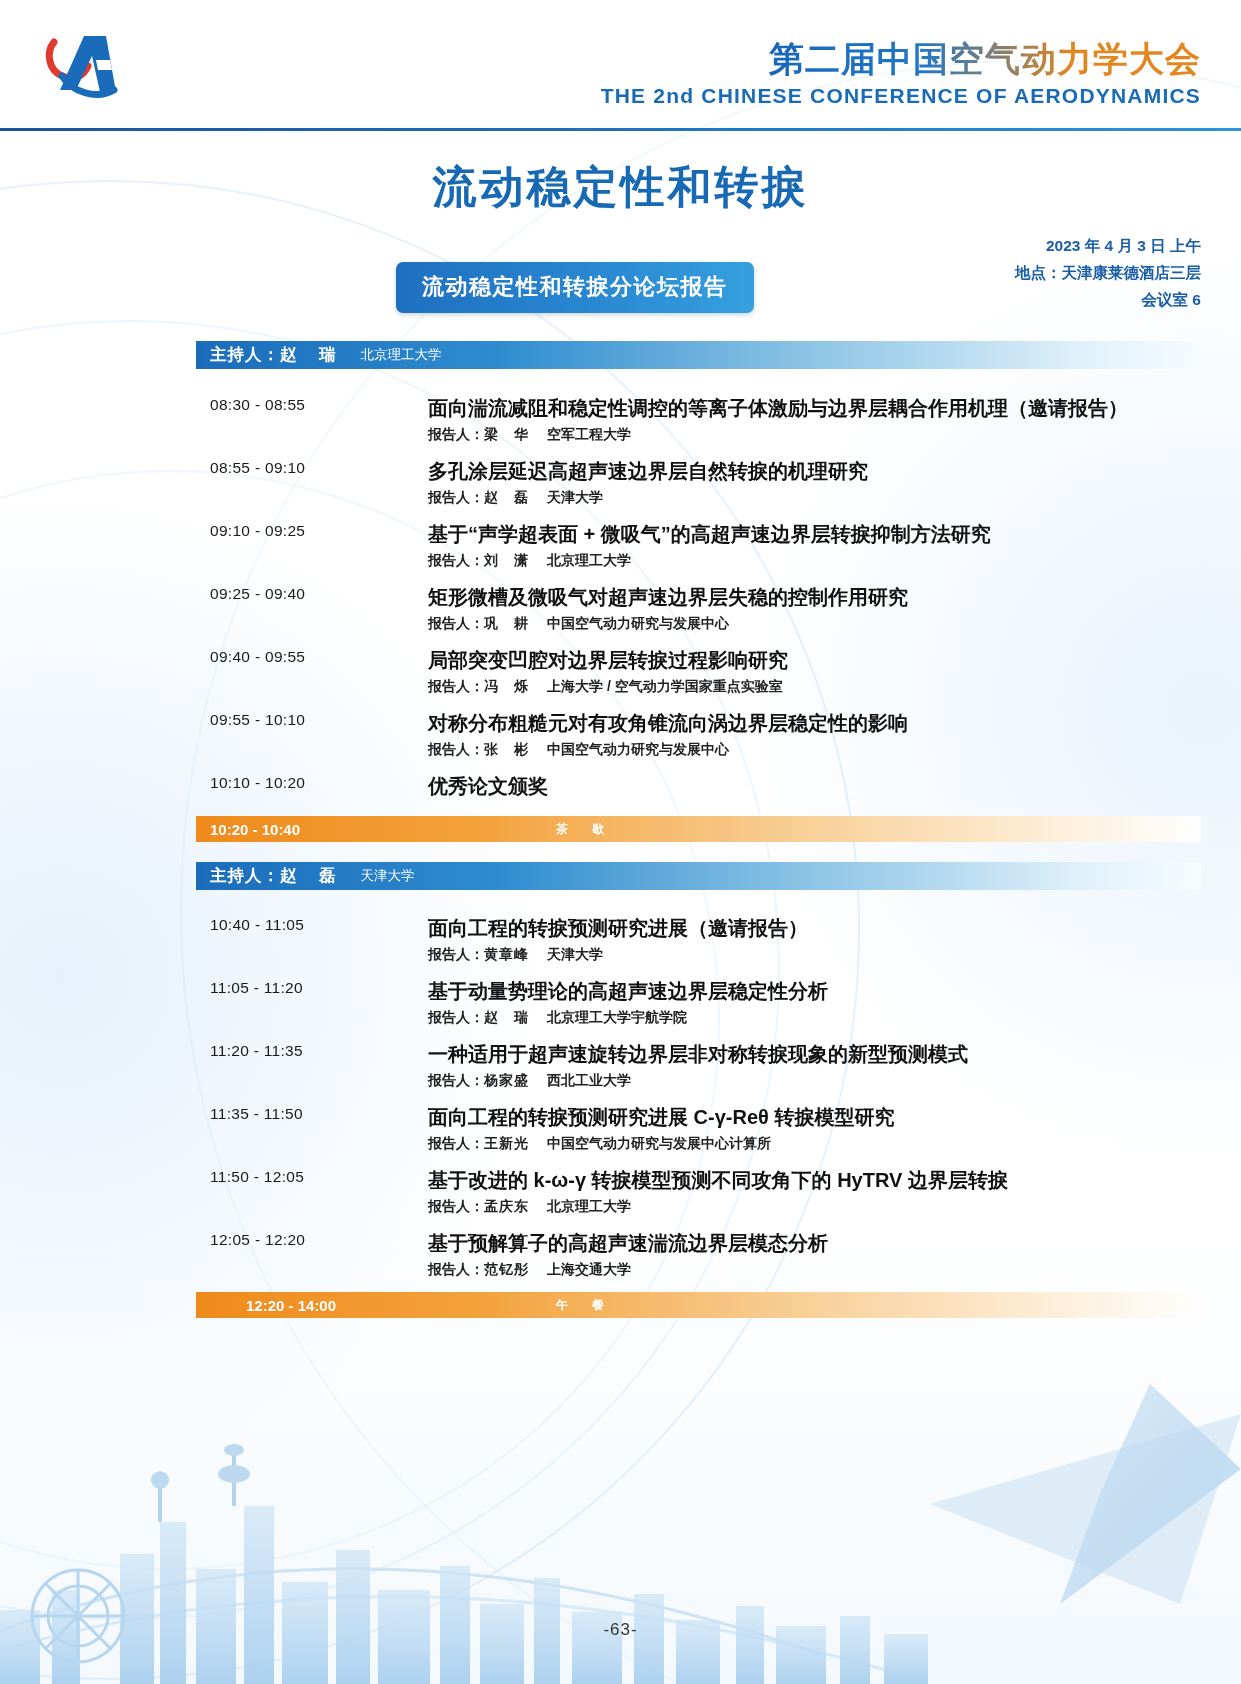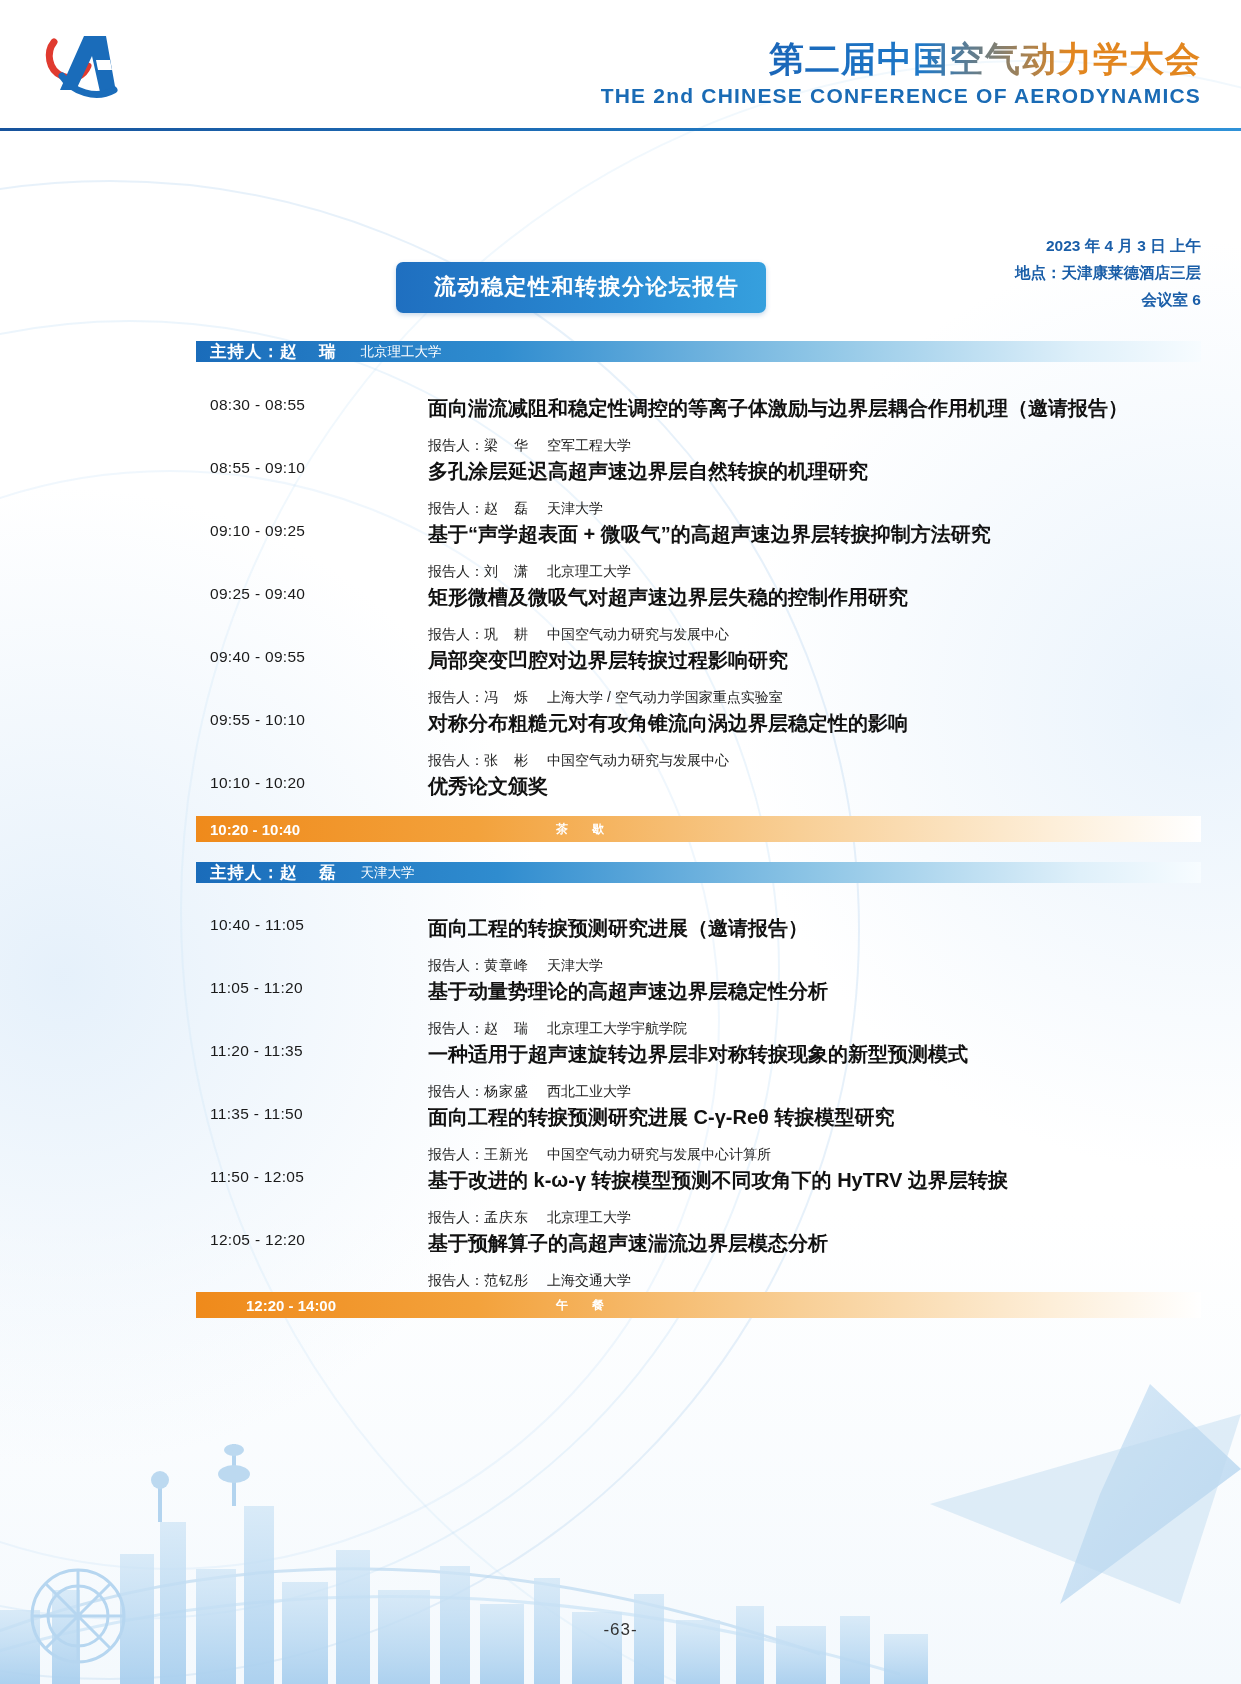--- a/index.html
+++ b/index.html
@@ -65,31 +65,31 @@
   }
   .meta {
     position:absolute; right:40px; top:232px;
     text-align:right; line-height:1.75;
     font-size:15.5px; font-weight:bold; color:#1a5ea8;
   }
   .meta div { white-space:nowrap; }
 
   .pill {
     position:absolute; left:396px; top:262px;
-    padding:10px 26px 11px 38px;
+    padding:10px 26px 11px 26px;
     border-radius:7px;
     background: linear-gradient(90deg, #1f6fc0 0%, #2a8ad2 60%, #36a0de 100%);
     color:#ffffff; font-size:22px; font-weight:bold; letter-spacing:1.5px;
     box-shadow: 0 2px 5px rgba(30,100,170,0.25);
     white-space:nowrap;
   }
 
   
   .chair-bar {
-    position:absolute; left:196px; width:1005px; height:21px;
+    position:absolute; left:196px; width:1005px; height:28px;
     background: linear-gradient(90deg, #1a6cba 0%, #2f8ccf 30%, #8fc6e6 62%, #dff0fa 88%, #f7fcff 100%);
     display:flex; align-items:center;
   }
   .chair-label {
     color:#ffffff; font-size:16.5px; font-weight:bold; letter-spacing:1px;
     margin-left:14px; white-space:nowrap;
   }
   .chair-name {
     color:#ffffff; font-size:16.5px; font-weight:bold; letter-spacing:3px; white-space:nowrap;
   }
@@ -114,22 +114,22 @@
   .talk { position:absolute; left:196px; width:1005px; }
   .talk .time {
     position:absolute; left:14px; top:0;
     font-size:15.5px; color:#1a1a1a; letter-spacing:0.3px; white-space:nowrap;
   }
   .talk .title {
     position:absolute; left:232px; top:-1px; width:760px;
     font-size:20px; font-weight:bold; color:#111111; line-height:1.35;
   }
   .talk .speaker {
-    position:absolute; left:232px; top:41px; width:760px;
-    font-size:14px; color:#222222; white-space:nowrap;
+    position:absolute; left:232px; top:30px; width:760px;
+    font-size:14px; color:#222222; white-space:nowrap;font-weight:bold;
   }
   .talk .speaker .nm { letter-spacing:1px; }
   .talk .speaker .af { margin-left:18px; }
 
   
   .skyline { position:absolute; left:0; bottom:0; width:1241px; height:330px; }
   .pagenum {
     position:absolute; left:0; bottom:44px; width:1241px; text-align:center;
     font-size:17px; color:#333333; letter-spacing:1px;
   }
@@ -151,20 +151,21 @@
         <path d="M44 6 L66 6 L76 62 L60 62 L52 26 L36 60 L20 60 Z" fill="#1a6cba"></path>
         <path d="M56 30 L70 30 L72 40 L58 40 Z" fill="#ffffff"></path>
         <path d="M22 46 C32 62, 56 70, 74 60" fill="none" stroke="#1a6cba" stroke-width="7" stroke-linecap="round"></path>
       </svg>
     </div>
     <div class="conf-title-cn">第二届中国空气动力学大会</div>
     <div class="conf-title-en">THE 2nd CHINESE CONFERENCE OF AERODYNAMICS</div>
     <div class="header-rule"></div>
   </div>
 
+  <div class="session-title">流动稳定性和转捩</div>
 
   <div class="meta">
     <div>2023 年 4 月 3 日  上午</div>
     <div>地点：天津康莱德酒店三层</div>
     <div>会议室 6</div>
   </div>
 
   <div class="pill">流动稳定性和转捩分论坛报告</div>
 
   <div class="chair-bar" style="top:341px;">

